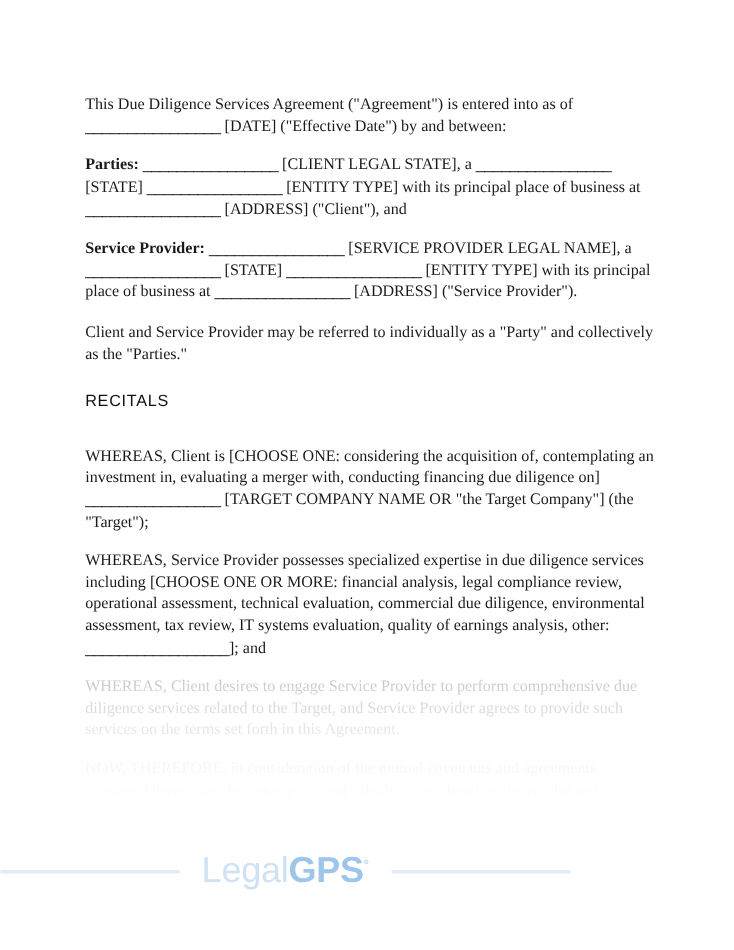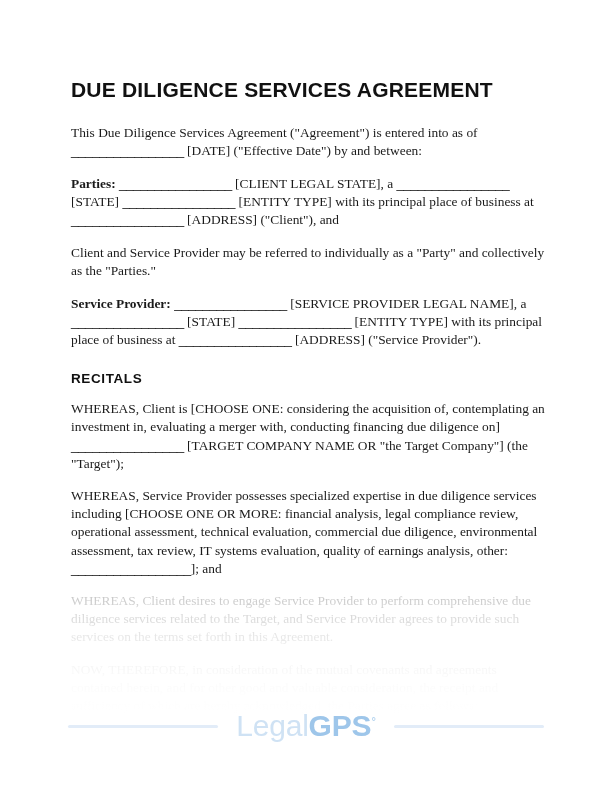--- a/index.html
+++ b/index.html
@@ -38,25 +38,25 @@
     font-size: 21px;
     letter-spacing: 0.2px;
     color: #111111;
     line-height: 1.15;
     margin: 0 0 22px 0;
     white-space: nowrap;
   }
 
   .section-heading {
     font-family: "Liberation Sans", sans-serif;
-    font-weight: bold;
+    font-weight: normal;
     font-size: 13.5px;
     letter-spacing: 0.6px;
     color: #111111;
-    margin: 22px 0 14px 0;
+    margin: 22px 0 30px 0;
   }
 
   p.para {
     font-family: "Liberation Serif", serif;
     font-size: 13.4px;
     line-height: 18.2px;
     margin: 0 0 14px 0;
     text-align: left;
     color: #1a1a1a;
   }
@@ -104,21 +104,21 @@
   .footer {
     position: absolute;
     left: 0;
     top: 700px;
     width: 612px;
     height: 52px;
   }
   .footer-inner {
     display: flex;
     align-items: center;
-    justify-content: center;
+    justify-content: flex-start;
     gap: 18px;
     height: 52px;
   }
   .rule {
     height: 3px;
     width: 150px;
     background: #e2ecf8;
     border-radius: 2px;
     flex: 0 0 auto;
   }
@@ -147,39 +147,38 @@
     font-weight: bold;
   }
 </style>
 </head>
 <body>
 
 <div class="page">
 
   <div class="content">
 
-    <h1 class="doc-title">DUE DILIGENCE SERVICES AGREEMENT</h1>
 
     <p class="para">
       <span>This Due Diligence Services Agreement ("Agreement") is entered into as of</span>
       <br>
       <span class="blank">________________</span><span> [DATE] ("Effective Date") by and between:</span>
     </p>
 
     <p class="para tight">
       <span class="lbl">Parties:</span>
       <span class="blank">________________</span><span> [CLIENT LEGAL STATE], a </span><span class="blank">________________</span><span> [STATE] </span><span class="blank">________________</span><span> [ENTITY TYPE] with its principal place of business at </span><span class="blank">________________</span><span> [ADDRESS] ("Client"), and</span>
     </p>
 
-    <p class="para">Client and Service Provider may be referred to individually as a "Party" and collectively as the "Parties."</p>
-
     <p class="para tight">
       <span class="lbl">Service Provider:</span>
       <span class="blank">________________</span><span> [SERVICE PROVIDER LEGAL NAME], a </span><span class="blank">________________</span><span> [STATE] </span><span class="blank">________________</span><span> [ENTITY TYPE] with its principal place of business at </span><span class="blank">________________</span><span> [ADDRESS] ("Service Provider").</span>
     </p>
+
+    <p class="para">Client and Service Provider may be referred to individually as a "Party" and collectively as the "Parties."</p>
 
     <h2 class="section-heading">RECITALS</h2>
 
     <p class="para">
       <span>WHEREAS, Client is [CHOOSE ONE: considering the acquisition of, contemplating an investment in, evaluating a merger with, conducting financing due diligence on] </span><span class="blank">________________</span><span> [TARGET COMPANY NAME OR "the Target Company"] (the "Target");</span>
     </p>
 
     <p class="para">
       <span>WHEREAS, Service Provider possesses specialized expertise in due diligence services including [CHOOSE ONE OR MORE: financial analysis, legal compliance review, operational assessment, technical evaluation, commercial due diligence, environmental assessment, tax review, IT systems evaluation, quality of earnings analysis, other: </span><span class="blank">_________________</span><span>]; and</span>
     </p>

